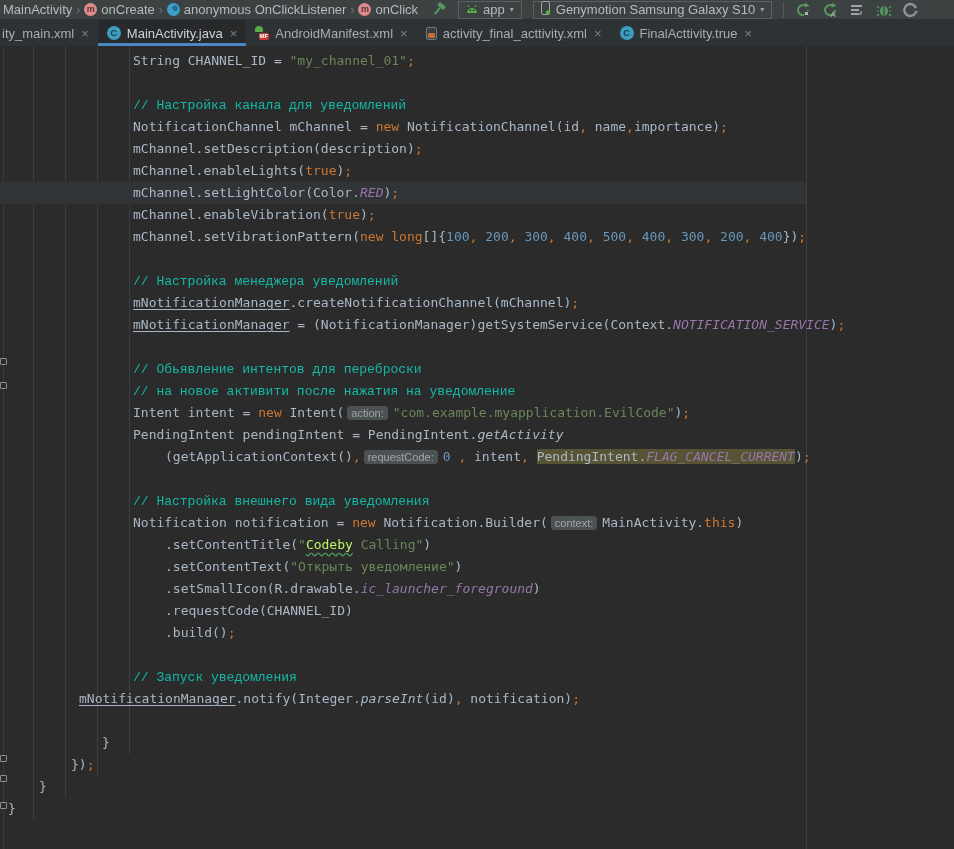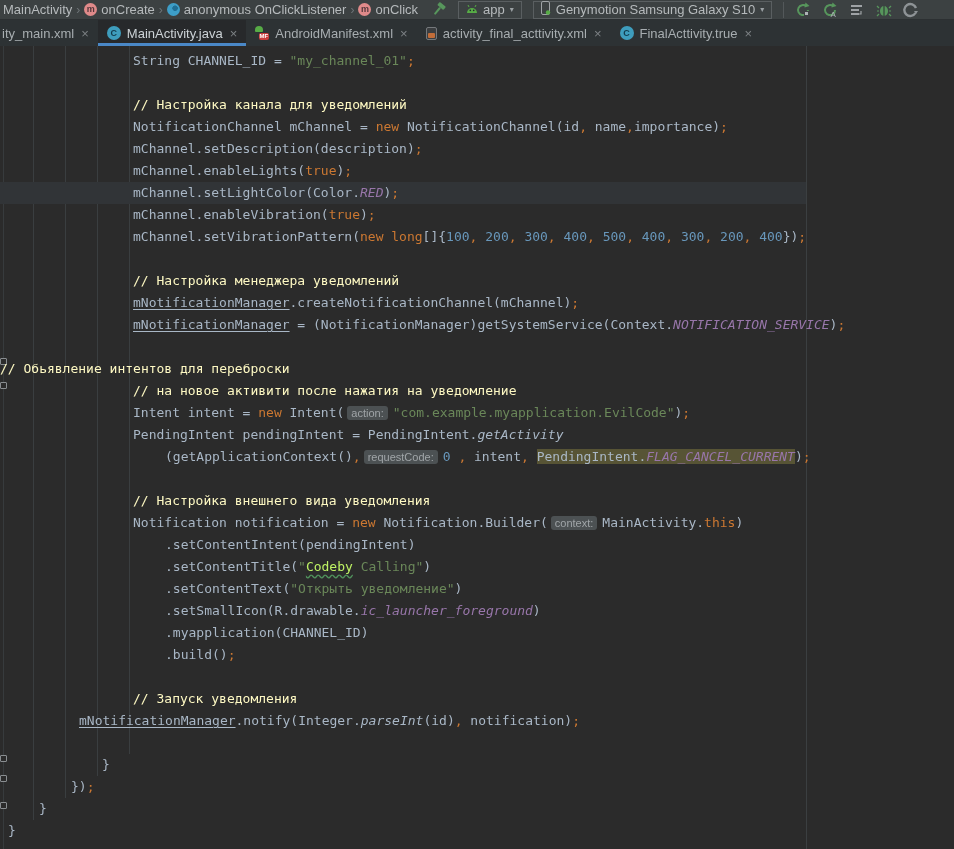--- a/index.html
+++ b/index.html
@@ -49,21 +49,21 @@
   .wrap-guide{position:absolute;top:0;left:806px;width:1px;height:803px;background:#3b3f41;}
   .gutter-line{position:absolute;top:0;left:3px;width:1px;height:803px;background:#373b3d;}
   .fold{position:absolute;left:0;width:7px;height:7px;border:1px solid #898d90;background:#2b2b2b;
         border-radius:1px;box-sizing:border-box;}
   .code-area{position:absolute;top:4px;left:0;width:954px;}
   .code-line{height:22px;line-height:22px;white-space:pre;color:#a9b7c6;box-sizing:border-box;}
   .code-line.current{background:#313437;width:806px;}
   .tok-d{color:#a9b7c6;}
   .tok-k{color:#cc7832;}
   .tok-s{color:#6a8759;}
-  .tok-c{color:#fef9c3;}
+  .tok-c{color:#14b8a6;font-family:Liberation Mono, monospace;}
   .tok-n{color:#6897bb;}
   .tok-sf{color:#9876aa;font-style:italic;}
   .tok-sm{color:#a9b7c6;font-style:italic;}
   .tok-f{color:#a9b7c6;text-decoration:underline;text-underline-offset:2px;}
   .tok-hl{background:#575435;}
   .tok-typ{color:#bef264;text-decoration:underline wavy #50935c;text-underline-offset:3px;}
   .tok-hint{background:#4c5153;color:#a0a5a8;font-family:"Liberation Sans",sans-serif;
             font-size:11px;padding:1px 4px;border-radius:3px;margin:0 5px 0 3px;}
 </style>
 </head>
@@ -224,33 +224,32 @@
         <div class="code-line" style="padding-left: 133px;"><span class="tok-d">mChannel.setDescription(description)</span><span class="tok-k">;</span></div>
         <div class="code-line" style="padding-left: 133px;"><span class="tok-d">mChannel.enableLights(</span><span class="tok-k">true</span><span class="tok-d">)</span><span class="tok-k">;</span></div>
         <div class="code-line current" style="padding-left: 133px;"><span class="tok-d">mChannel.setLightColor(Color.</span><span class="tok-sf">RED</span><span class="tok-d">)</span><span class="tok-k">;</span></div>
         <div class="code-line" style="padding-left: 133px;"><span class="tok-d">mChannel.enableVibration(</span><span class="tok-k">true</span><span class="tok-d">)</span><span class="tok-k">;</span></div>
         <div class="code-line" style="padding-left: 133px;"><span class="tok-d">mChannel.setVibrationPattern(</span><span class="tok-k">new</span><span class="tok-d"> </span><span class="tok-k">long</span><span class="tok-d">[]{</span><span class="tok-n">100</span><span class="tok-k">,</span><span class="tok-d"> </span><span class="tok-n">200</span><span class="tok-k">,</span><span class="tok-d"> </span><span class="tok-n">300</span><span class="tok-k">,</span><span class="tok-d"> </span><span class="tok-n">400</span><span class="tok-k">,</span><span class="tok-d"> </span><span class="tok-n">500</span><span class="tok-k">,</span><span class="tok-d"> </span><span class="tok-n">400</span><span class="tok-k">,</span><span class="tok-d"> </span><span class="tok-n">300</span><span class="tok-k">,</span><span class="tok-d"> </span><span class="tok-n">200</span><span class="tok-k">,</span><span class="tok-d"> </span><span class="tok-n">400</span><span class="tok-d">})</span><span class="tok-k">;</span></div>
         <div class="code-line" style="padding-left: 133px;"></div>
         <div class="code-line" style="padding-left: 133px;"><span class="tok-c">// Настройка менеджера уведомлений</span></div>
         <div class="code-line" style="padding-left: 133px;"><span class="tok-f">mNotificationManager</span><span class="tok-d">.createNotificationChannel(mChannel)</span><span class="tok-k">;</span></div>
         <div class="code-line" style="padding-left: 133px;"><span class="tok-f">mNotificationManager</span><span class="tok-d"> = (NotificationManager)getSystemService(Context.</span><span class="tok-sf">NOTIFICATION_SERVICE</span><span class="tok-d">)</span><span class="tok-k">;</span></div>
         <div class="code-line" style="padding-left: 133px;"></div>
-        <div class="code-line" style=""><span class="tok-c">// Обьявление интентов для переброски</span></div>
+        <div class="code-line" style="padding-left: 133px;"><span class="tok-c">// Обьявление интентов для переброски</span></div>
         <div class="code-line" style="padding-left: 133px;"><span class="tok-c">// на новое активити после нажатия на уведомление</span></div>
         <div class="code-line" style="padding-left: 133px;"><span class="tok-d">Intent intent = </span><span class="tok-k">new</span><span class="tok-d"> Intent(</span><span class="tok-hint">action:</span><span class="tok-s">"com.example.myapplication.EvilCode"</span><span class="tok-d">)</span><span class="tok-k">;</span></div>
         <div class="code-line" style="padding-left: 133px;"><span class="tok-d">PendingIntent pendingIntent = PendingIntent.</span><span class="tok-sm">getActivity</span></div>
         <div class="code-line" style="padding-left: 165px;"><span class="tok-d">(getApplicationContext()</span><span class="tok-k">,</span><span class="tok-hint">requestCode:</span><span class="tok-n">0</span><span class="tok-d"> </span><span class="tok-k">,</span><span class="tok-d"> intent</span><span class="tok-k">,</span><span class="tok-d"> </span><span class="tok-d tok-hl">PendingIntent.</span><span class="tok-sf tok-hl">FLAG_CANCEL_CURRENT</span><span class="tok-d">)</span><span class="tok-k">;</span></div>
         <div class="code-line" style="padding-left: 133px;"></div>
         <div class="code-line" style="padding-left: 133px;"><span class="tok-c">// Настройка внешнего вида уведомления</span></div>
         <div class="code-line" style="padding-left: 133px;"><span class="tok-d">Notification notification = </span><span class="tok-k">new</span><span class="tok-d"> Notification.Builder(</span><span class="tok-hint">context:</span><span class="tok-d">MainActivity.</span><span class="tok-k">this</span><span class="tok-d">)</span></div>
-        <div class="code-line" style="padding-left: 165px;"><span class="tok-d">.setContentIntent(pendingIntent)</span></div>
         <div class="code-line" style="padding-left: 165px;"><span class="tok-d">.setContentTitle(</span><span class="tok-s">"</span><span class="tok-typ">Codeby</span><span class="tok-s"> Calling"</span><span class="tok-d">)</span></div>
         <div class="code-line" style="padding-left: 165px;"><span class="tok-d">.setContentText(</span><span class="tok-s">"Открыть уведомление"</span><span class="tok-d">)</span></div>
         <div class="code-line" style="padding-left: 165px;"><span class="tok-d">.setSmallIcon(R.drawable.</span><span class="tok-sf">ic_launcher_foreground</span><span class="tok-d">)</span></div>
-        <div class="code-line" style="padding-left: 165px;"><span class="tok-d">.myapplication(CHANNEL_ID)</span></div>
+        <div class="code-line" style="padding-left: 165px;"><span class="tok-d">.requestCode(CHANNEL_ID)</span></div>
         <div class="code-line" style="padding-left: 165px;"><span class="tok-d">.build()</span><span class="tok-k">;</span></div>
         <div class="code-line" style="padding-left: 133px;"></div>
         <div class="code-line" style="padding-left: 133px;"><span class="tok-c">// Запуск уведомления</span></div>
         <div class="code-line" style="padding-left: 79px;"><span class="tok-f">mNotificationManager</span><span class="tok-d">.notify(Integer.</span><span class="tok-sm">parseInt</span><span class="tok-d">(id)</span><span class="tok-k">,</span><span class="tok-d"> notification)</span><span class="tok-k">;</span></div>
         <div class="code-line" style="padding-left: 133px;"></div>
         <div class="code-line" style="padding-left: 102px;"><span class="tok-d">}</span></div>
         <div class="code-line" style="padding-left: 71px;"><span class="tok-d">})</span><span class="tok-k">;</span></div>
         <div class="code-line" style="padding-left: 39px;"><span class="tok-d">}</span></div>
         <div class="code-line" style="padding-left: 8px;"><span class="tok-d">}</span></div>
       </div>

